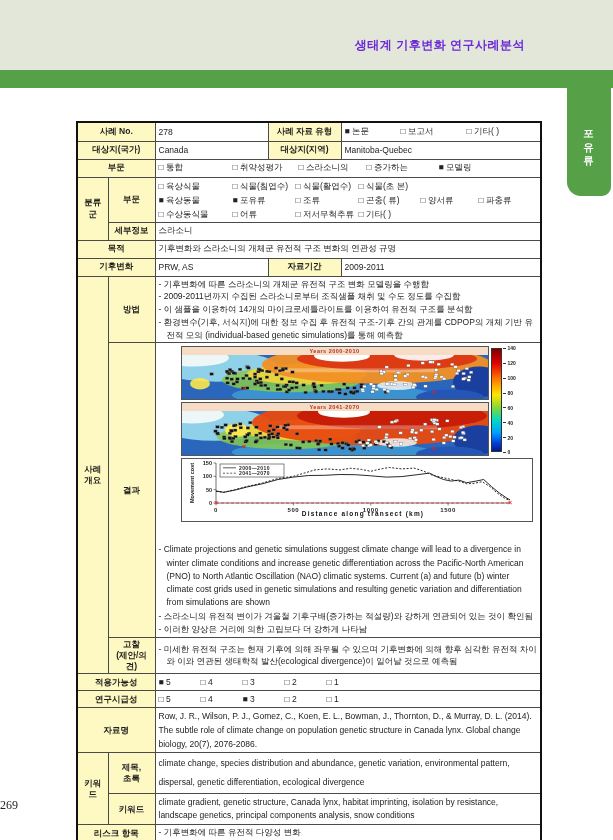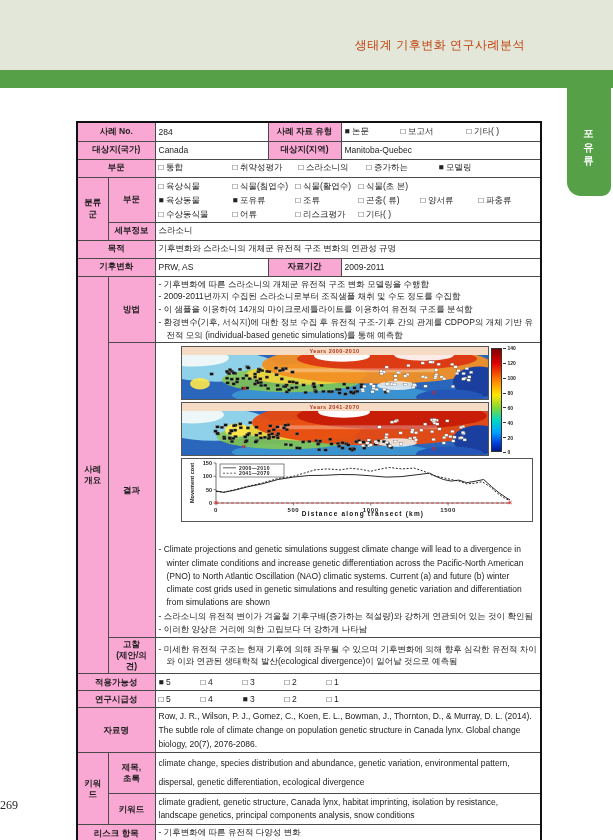--- a/index.html
+++ b/index.html
@@ -1,25 +1,25 @@
 <!DOCTYPE html>
 <html><head>
 <meta charset="utf-8">
 <style>
   *{margin:0;padding:0;box-sizing:border-box}
   html,body{width:613px;height:840px}
   body{position:relative;background:#fff;font-family:"Liberation Sans","DejaVu Sans",sans-serif;color:#222;overflow:hidden}
   .top-band{position:absolute;left:0;top:0;width:613px;height:70px;background:#e2e7da}
-  .doc-title{position:absolute;top:37px;right:88px;font-size:12px;font-weight:normal;color:#c2410c;letter-spacing:.5px}
+  .doc-title{position:absolute;top:37px;right:88px;font-size:12px;font-weight:bold;color:#6d28d9;letter-spacing:.5px}
   .accent-bar{position:absolute;left:0;top:70px;width:613px;height:18px;background:#56a147}
   .side-tab{position:absolute;left:567px;top:88px;width:44px;height:108px;background:#56a147;border-radius:0 0 9px 14px;display:flex;align-items:center;justify-content:center}
   .side-tab span{writing-mode:vertical-rl;color:#fff;font-weight:bold;font-size:10.5px;letter-spacing:3px}
   table.form{position:absolute;left:76px;top:121px;width:464px;border-collapse:collapse;table-layout:fixed;border:2px solid #111}
   td{border:1px solid #4a4a4a;font-size:8.5px;padding:1px 3px;vertical-align:middle;overflow:hidden}
-  td.lab{background:#f9a8d4;font-weight:bold;text-align:center;white-space:pre-line;line-height:1.3;color:#1c1c1c}
+  td.lab{background:#fef9c3;font-weight:bold;text-align:center;white-space:pre-line;line-height:1.3;color:#1c1c1c}
   td.val{background:#fff;color:#222}
   tr.h19 td{height:19px} tr.h18 td{height:18px} tr.h17 td{height:17px}
   tr.h44 td{height:44px} tr.h64 td{height:64px} tr.h30 td{height:30px}
   tr.h31 td{height:31px} tr.h45 td{height:45px}
   .optrow{display:flex;flex-wrap:nowrap;align-items:center;white-space:nowrap}
   .opt{flex:0 0 auto;display:inline-block;white-space:nowrap}
   .taxgrid{line-height:14px}
   .bullets p{padding-left:8px;text-indent:-8px;line-height:12.8px}
   .bullets-en p{line-height:13.2px}
   .fig{margin:2px 0 2px 22px;width:352px;position:relative}
@@ -50,21 +50,21 @@
       <col style="width:31px">
       <col style="width:47px">
       <col style="width:113px">
       <col style="width:73px">
       <col style="width:200px">
     </colgroup>
 
   <tbody>
       <tr class="h19">
     <td class="lab" colspan="2">사례 No.</td>
-    <td class="val">284</td>
+    <td class="val">278</td>
     <td class="lab">사례 자료 유형</td>
     <td class="val">
       <div class="optrow">
         <span class="opt" style="width:56px">■ 논문</span>
         <span class="opt" style="width:66px">□ 보고서</span>
         <span class="opt">□ 기타(          )</span>
       </div>
     </td>
   </tr>
 
@@ -102,21 +102,21 @@
         <span class="opt" style="width:74px">■ 육상동물</span>
         <span class="opt" style="width:63px">■ 포유류</span>
         <span class="opt" style="width:63px">□ 조류</span>
         <span class="opt" style="width:62px">□ 곤충(   류)</span>
         <span class="opt" style="width:58px">□ 양서류</span>
         <span class="opt">□ 파충류</span>
       </div>
       <div class="optrow">
         <span class="opt" style="width:74px">□ 수상동식물</span>
         <span class="opt" style="width:63px">□ 어류</span>
-        <span class="opt" style="width:63px">□ 리스크평가</span>
+        <span class="opt" style="width:63px">□ 저서무척추류</span>
         <span class="opt">□ 기타(    )</span>
       </div>
     </td>
   </tr>
   <tr class="h18">
     <td class="lab">세부정보</td>
     <td class="val" colspan="3">스라소니</td>
   </tr>
 
   <tr class="h18">

